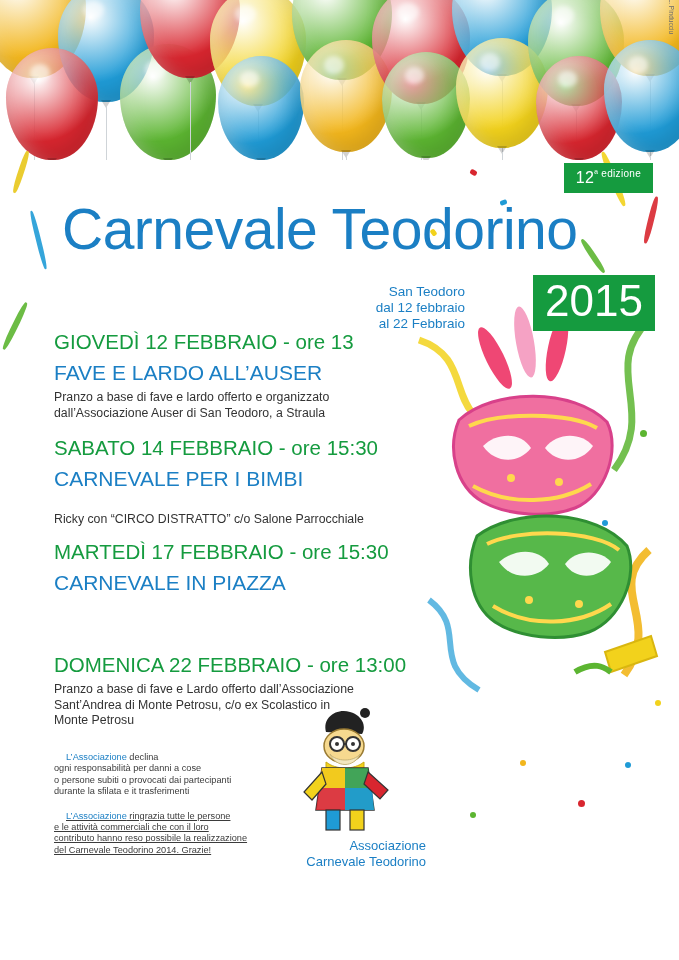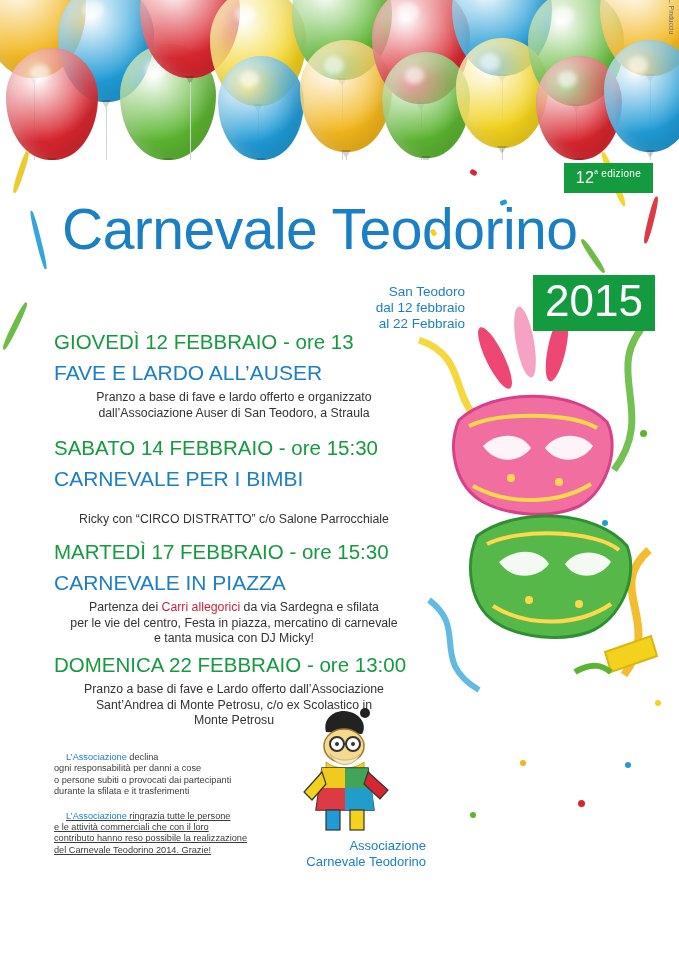--- a/index.html
+++ b/index.html
@@ -118,21 +118,20 @@
     font-size: 21px;
     color: #1b7fc4;
     margin-top: 7px;
     white-space: nowrap;
   }
   .ev-desc {
     font-size: 12.3px;
     line-height: 15.5px;
     color: #333333;
     margin-top: 5px;
-    text-align: center;
   }
   .ev-desc .hl { color: #d11f3a; }
 
   #event-1 { top: 330px; }
   #event-2 { top: 436px; }
   #event-3 { top: 540px; }
   #event-4 { top: 653px; }
 
   
   #disclaimer {
@@ -333,25 +332,20 @@
     <div class="ev-title">CARNEVALE PER I BIMBI</div>
     <div class="ev-desc">
       <br>
       <span>Ricky con “CIRCO DISTRATTO” c/o Salone Parrocchiale</span>
     </div>
   </div>
 
   <div class="event" id="event-3">
     <div class="ev-date">MARTEDÌ 17 FEBBRAIO - ore 15:30</div>
     <div class="ev-title">CARNEVALE IN PIAZZA</div>
-    <div class="ev-desc">
-      <span>Partenza dei </span><span class="hl">Carri allegorici</span><span> da via Sardegna e sfilata</span><br>
-      <span>per le vie del centro, Festa in piazza, mercatino di carnevale</span><br>
-      <span>e tanta musica con DJ Micky!</span>
-    </div>
   </div>
 
   <div class="event" id="event-4">
     <div class="ev-date">DOMENICA 22 FEBBRAIO - ore 13:00</div>
     <div class="ev-desc">
       <span>Pranzo a base di fave e Lardo offerto dall’Associazione</span><br>
       <span>Sant’Andrea di Monte Petrosu, c/o ex Scolastico in</span><br>
       <span>Monte Petrosu</span>
     </div>
   </div>

